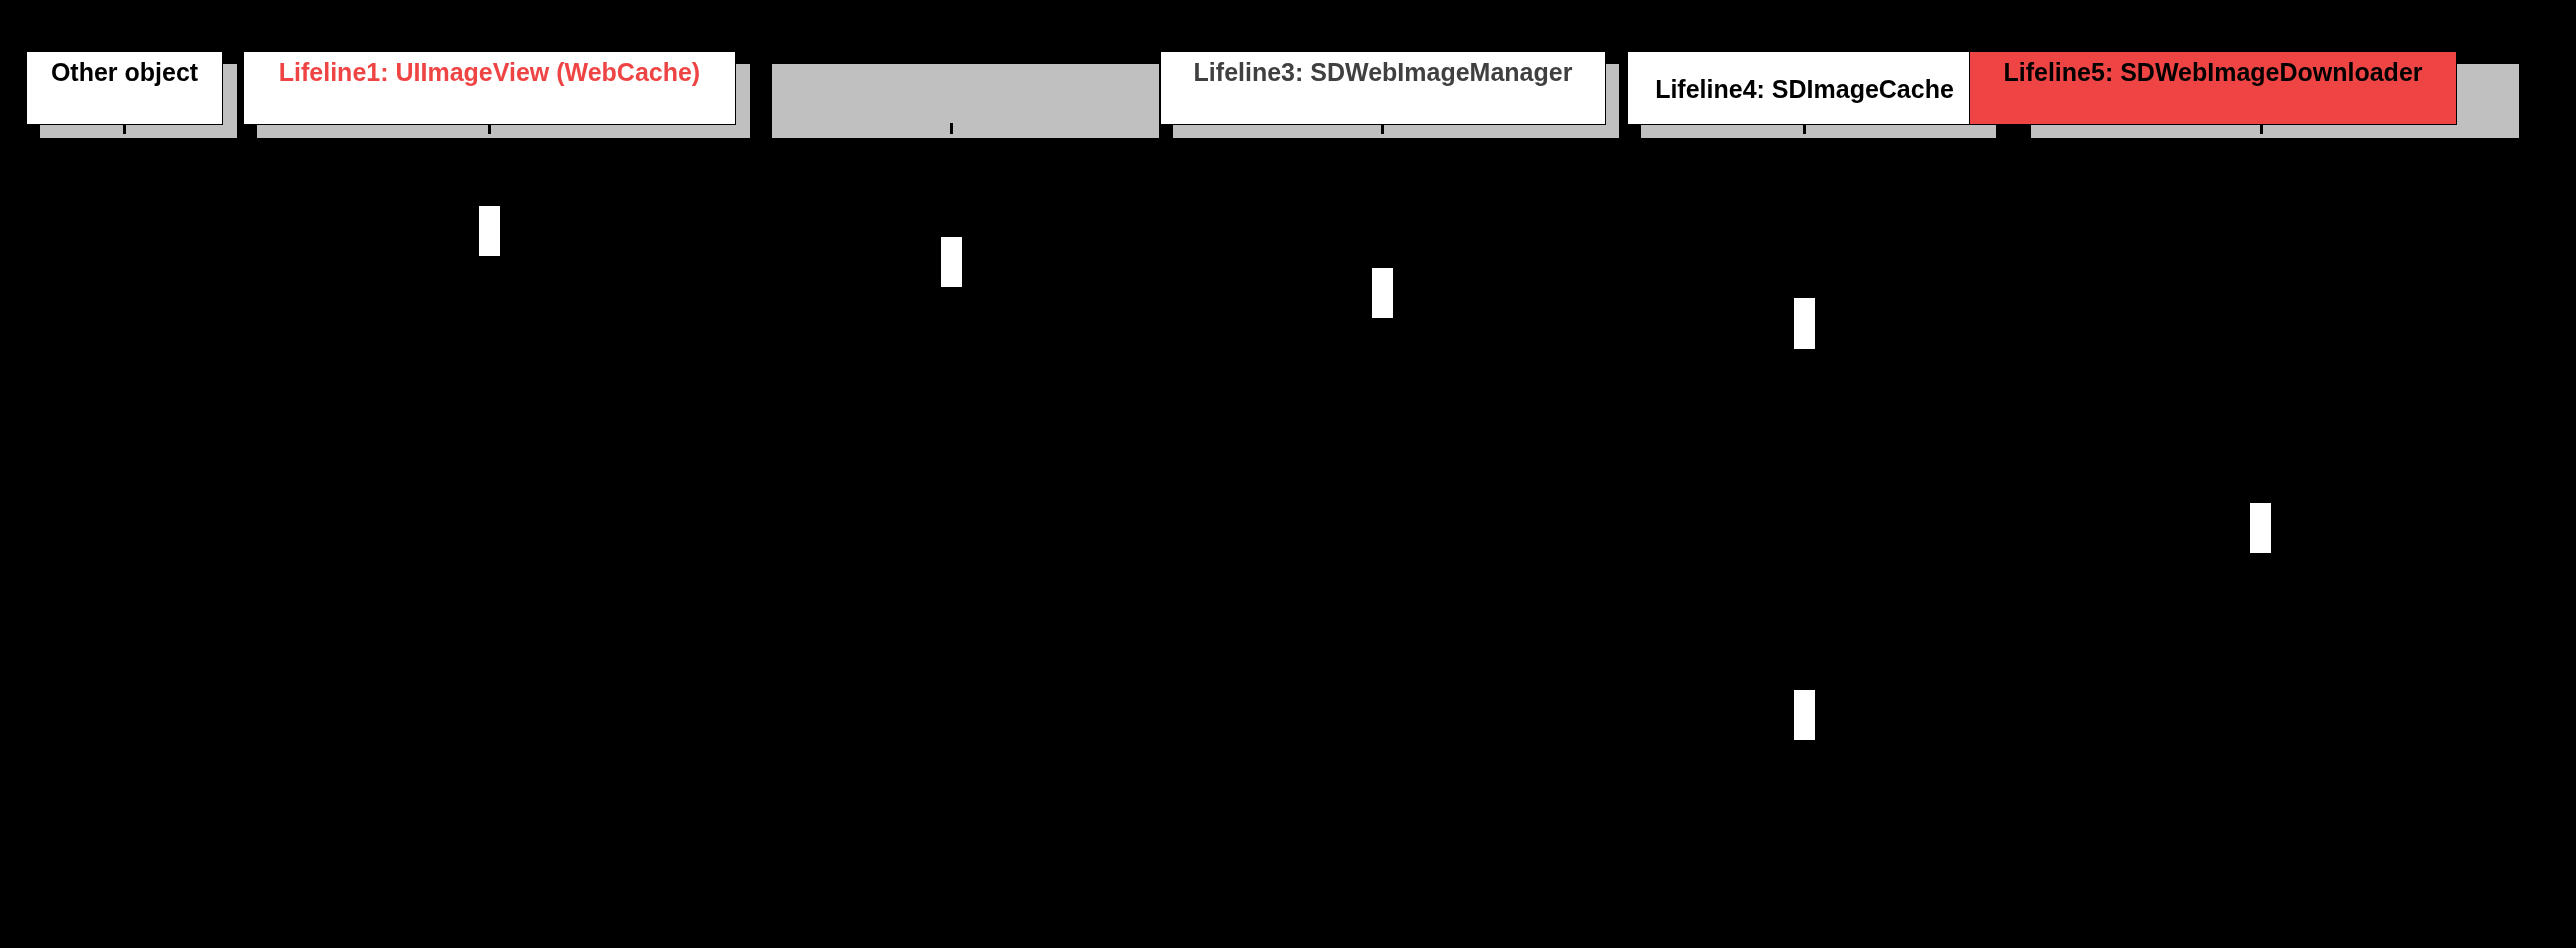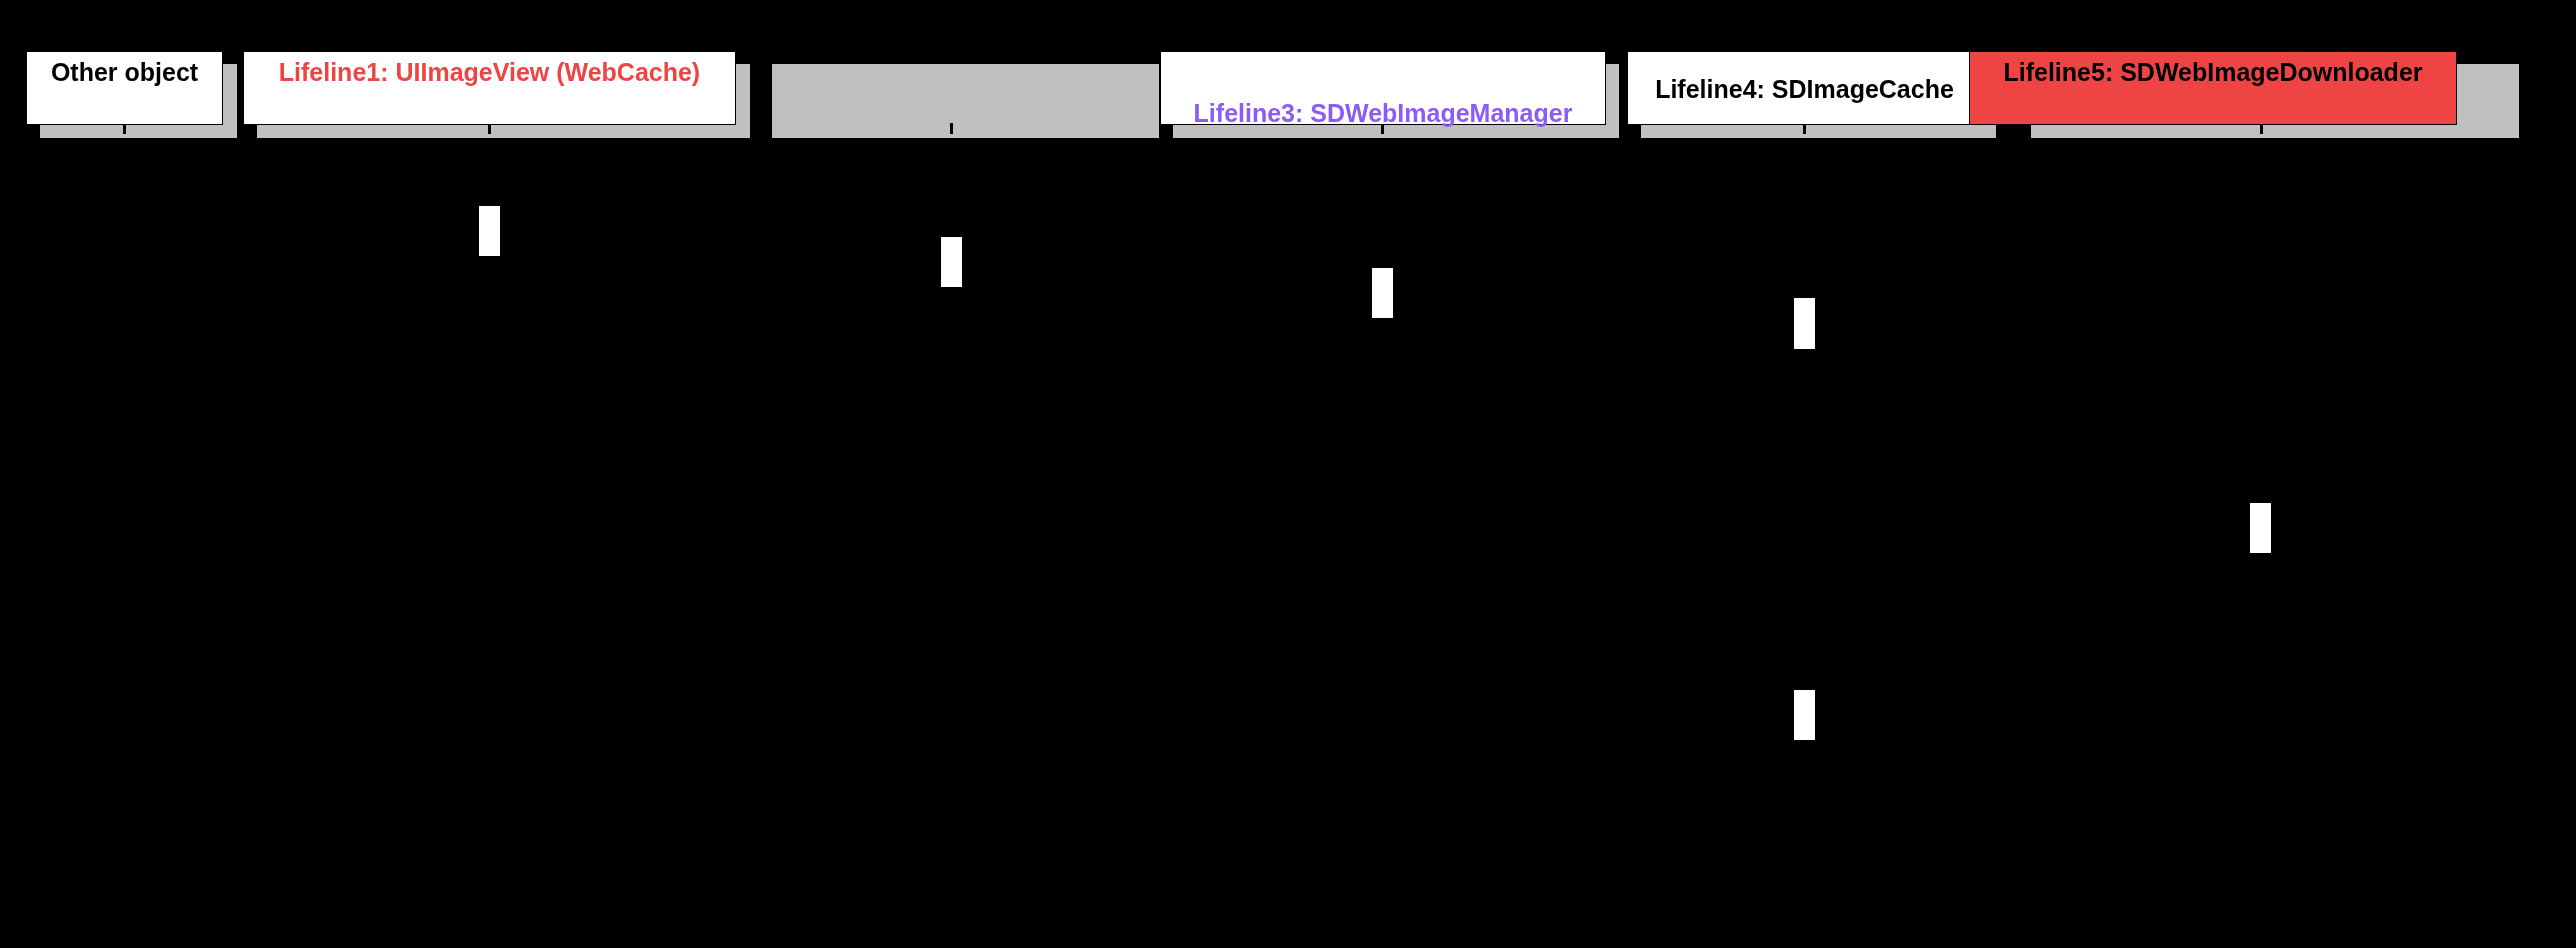--- a/index.html
+++ b/index.html
@@ -56,21 +56,21 @@
     <div class="head-shadow" style="left: 257px; top: 64px; width: 493px; height: 74px; background: rgb(192, 192, 192);"></div>
     <div class="lifeline-line" style="left: 488px; top: 123px; height: 810px; background: repeating-linear-gradient(rgb(0, 0, 0) 0px, rgb(0, 0, 0) 10.7px, transparent 10.7px, transparent 21.4px);"></div>
     <div class="lifeline-head" style="left: 243px; top: 51px; width: 493px; height: 74px; background: rgb(255, 255, 255); border-color: rgb(0, 0, 0);">
       <div class="lifeline-label" style="color: #ef4444;">Lifeline1: UIImageView (WebCache)</div>
     </div>
     <div class="head-shadow" style="left: 772px; top: 64px; width: 387px; height: 74px; background: rgb(192, 192, 192);"></div>
     <div class="lifeline-line" style="left: 950px; top: 123px; height: 810px; background: repeating-linear-gradient(rgb(0, 0, 0) 0px, rgb(0, 0, 0) 10.7px, transparent 10.7px, transparent 21.4px);"></div>
     <div class="head-shadow" style="left: 1173px; top: 64px; width: 446px; height: 74px; background: rgb(192, 192, 192);"></div>
     <div class="lifeline-line" style="left: 1381px; top: 123px; height: 810px; background: repeating-linear-gradient(rgb(0, 0, 0) 0px, rgb(0, 0, 0) 10.7px, transparent 10.7px, transparent 21.4px);"></div>
     <div class="lifeline-head" style="left: 1160px; top: 51px; width: 446px; height: 74px; background: rgb(255, 255, 255); border-color: rgb(0, 0, 0);">
-      <div class="lifeline-label" style="color: #8b5cf6; margin-top: 41px;">Lifeline3: SDWebImageManager</div>
+      <div class="lifeline-label" style="color: #404040;">Lifeline3: SDWebImageManager</div>
     </div>
     <div class="head-shadow" style="left: 1641px; top: 64px; width: 355px; height: 74px; background: rgb(192, 192, 192);"></div>
     <div class="lifeline-line" style="left: 1803px; top: 123px; height: 810px; background: repeating-linear-gradient(rgb(0, 0, 0) 0px, rgb(0, 0, 0) 10.7px, transparent 10.7px, transparent 21.4px);"></div>
     <div class="lifeline-head" style="left: 1627px; top: 51px; width: 355px; height: 74px; background: rgb(255, 255, 255); border-color: rgb(0, 0, 0);">
       <div class="lifeline-label" style="color: rgb(0, 0, 0); margin-top: 17px;">Lifeline4: SDImageCache</div>
     </div>
     <div class="head-shadow" style="left: 2031px; top: 64px; width: 488px; height: 74px; background: rgb(192, 192, 192);"></div>
     <div class="lifeline-line" style="left: 2260px; top: 123px; height: 810px; background: repeating-linear-gradient(rgb(0, 0, 0) 0px, rgb(0, 0, 0) 10.7px, transparent 10.7px, transparent 21.4px);"></div>
     <div class="lifeline-head" style="left: 1969px; top: 51px; width: 488px; height: 74px; background: #ef4444; border-color: rgb(0, 0, 0);">
       <div class="lifeline-label" style="color: rgb(0, 0, 0);">Lifeline5: SDWebImageDownloader</div>

